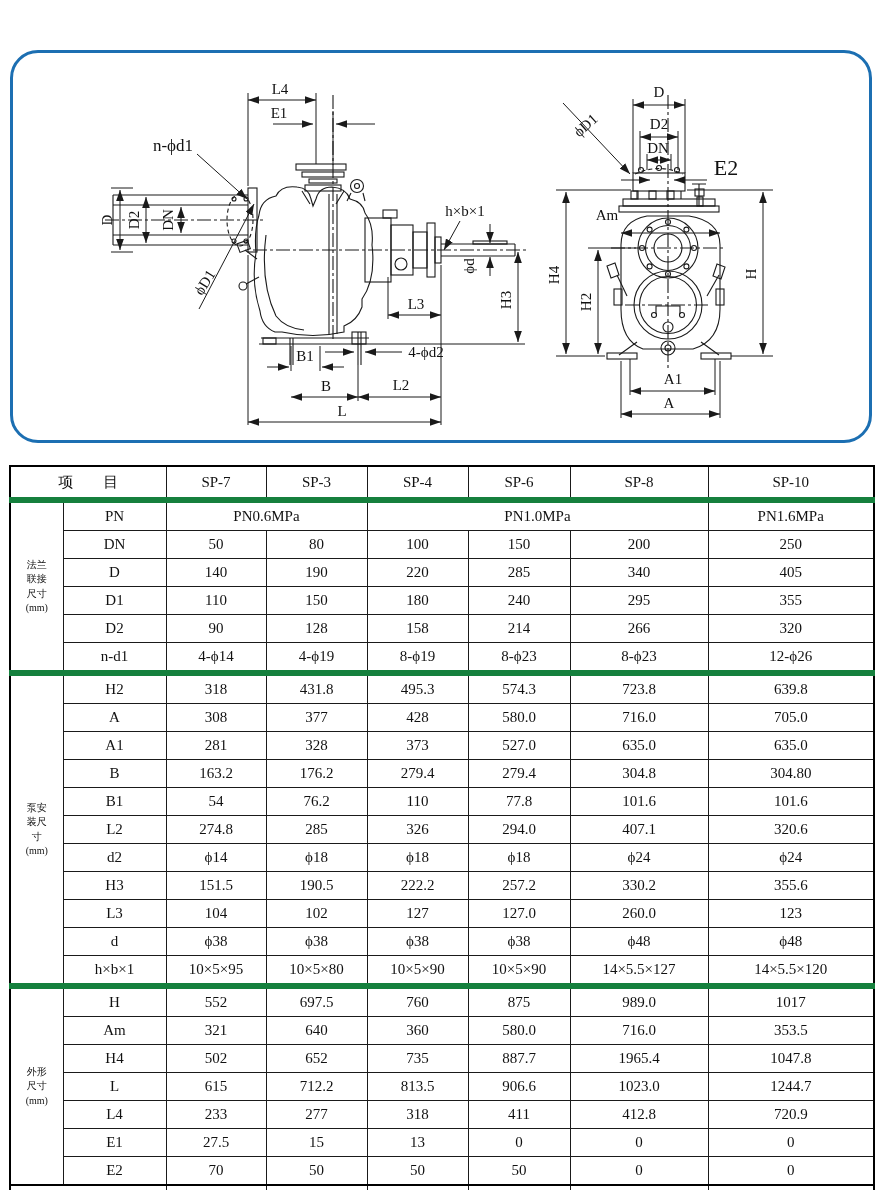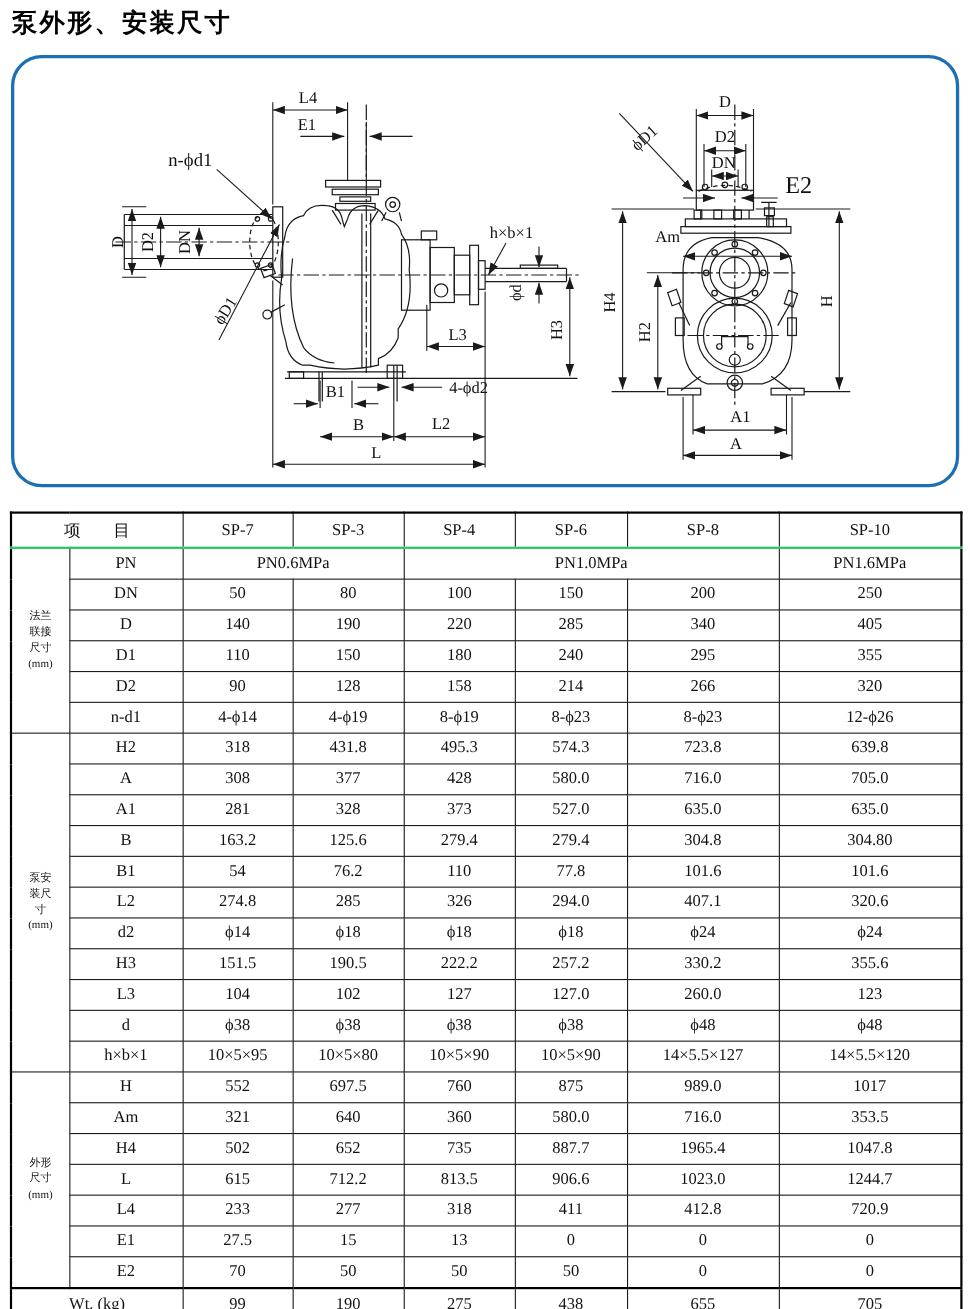--- a/index.html
+++ b/index.html
@@ -9,31 +9,30 @@
          font-weight:bold;font-size:23px;letter-spacing:2px;color:#000;}
   .diagram-box{position:absolute;left:10px;top:50px;width:856px;height:387px;
                border:3px solid #1c6fb2;border-radius:28px;background:#fff;}
   .diagram-box svg{position:absolute;left:0;top:0;}
   .lbl{font-family:"Liberation Serif","DejaVu Serif",serif;font-size:15px;fill:#111;}
   .lbl-big{font-size:22px;}
   .table-wrap{position:absolute;left:9px;top:465px;}
   table{border-collapse:collapse;table-layout:fixed;width:864px;font-size:15px;border:2px solid #000;}
   td{border:1px solid #1a1a1a;text-align:center;vertical-align:middle;height:27px;padding:0 2px;
      font-family:"Liberation Serif","DejaVu Serif",serif;}
-  tr.header td{height:30px;border-bottom:2px solid #22c55e;}
-  tr.group-start td{border-top:1px solid #15803d;}
+  tr.header td{height:30px;border-bottom:2px solid #4d7c0f;}
+  tr.group-start td{border-top:6px solid #15803d;}
   tr.footer td{border-top:2px solid #000;height:29px;}
   .group-label{white-space:pre-line;line-height:1.45;font-size:10px;}
 </style>
 </head>
 <body>
 
 <div class="page">
 
-  <div class="title">泵外形、安装尺寸</div>
 
   <div class="diagram-box">
     <svg width="856" height="387" viewBox="0 0 856 387">
       <defs>
         <marker id="ar" viewBox="0 0 10 7" refX="10" refY="3.5" markerWidth="11" markerHeight="8" orient="auto-start-reverse">
           <path d="M0,0 L10,3.5 L0,7 Z" fill="#1a1a1a"></path>
         </marker>
       </defs>
 
       <g stroke="#1a1a1a" fill="none" stroke-width="1.1">
@@ -332,21 +331,21 @@
             <td>281</td>
             <td>328</td>
             <td>373</td>
             <td>527.0</td>
             <td>635.0</td>
             <td>635.0</td>
           </tr>
           <tr>
             <td>B</td>
             <td>163.2</td>
-            <td>125.6</td>
+            <td>176.2</td>
             <td>279.4</td>
             <td>279.4</td>
             <td>304.8</td>
             <td>304.80</td>
           </tr>
           <tr>
             <td>B1</td>
             <td>54</td>
             <td>76.2</td>
             <td>110</td>

